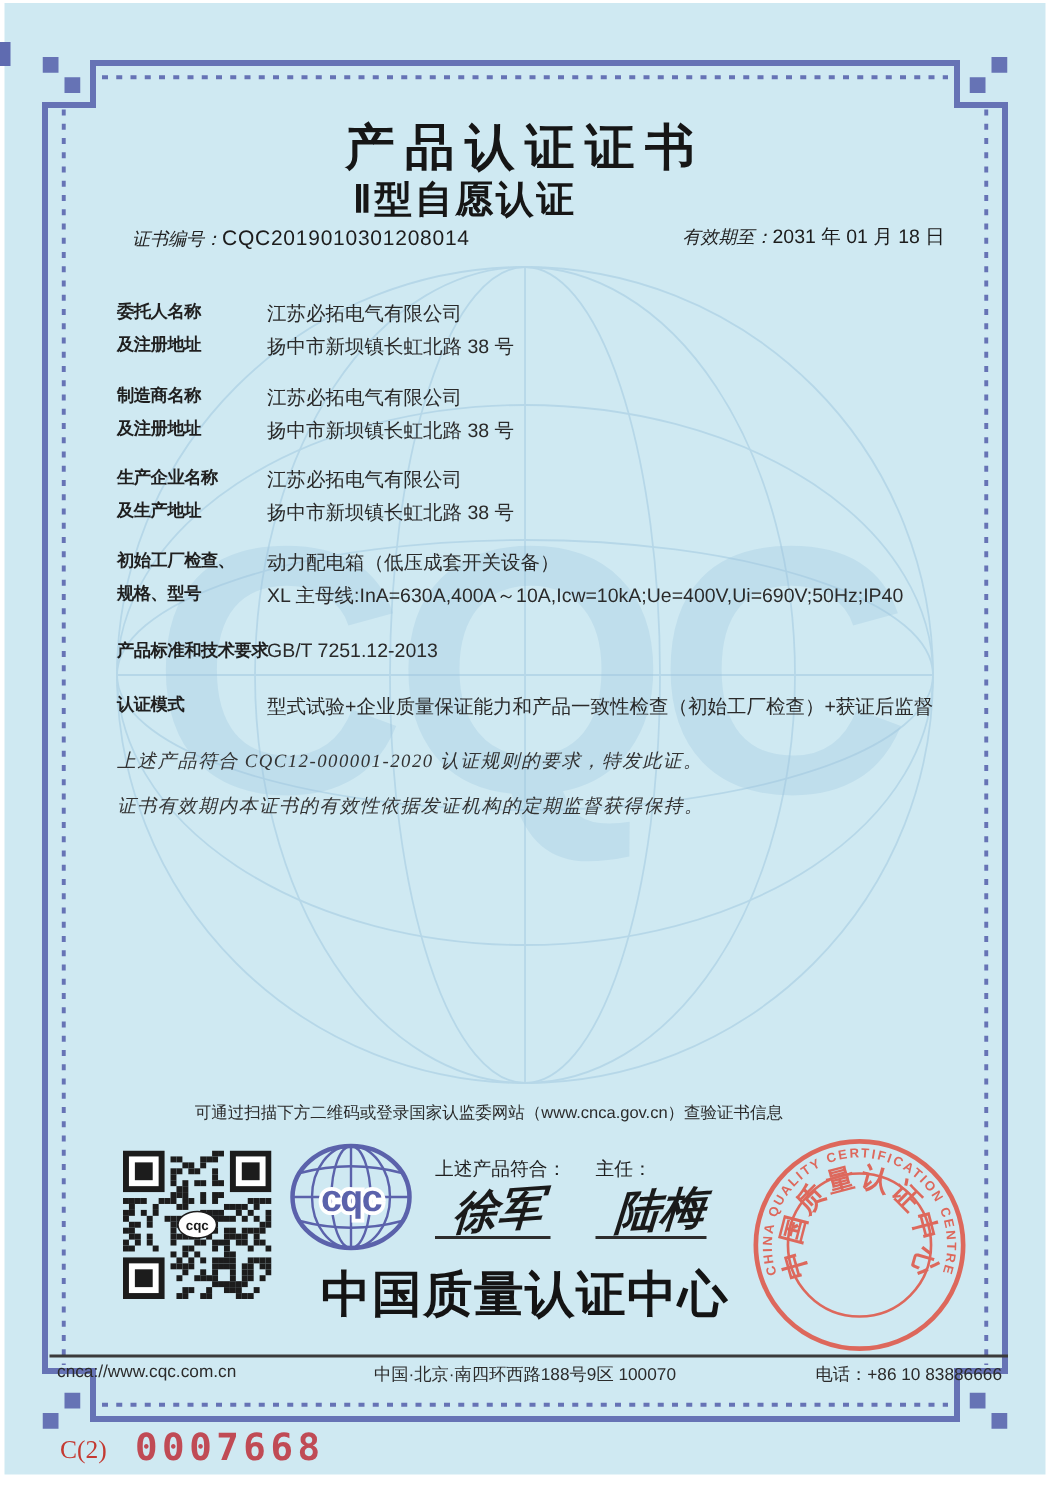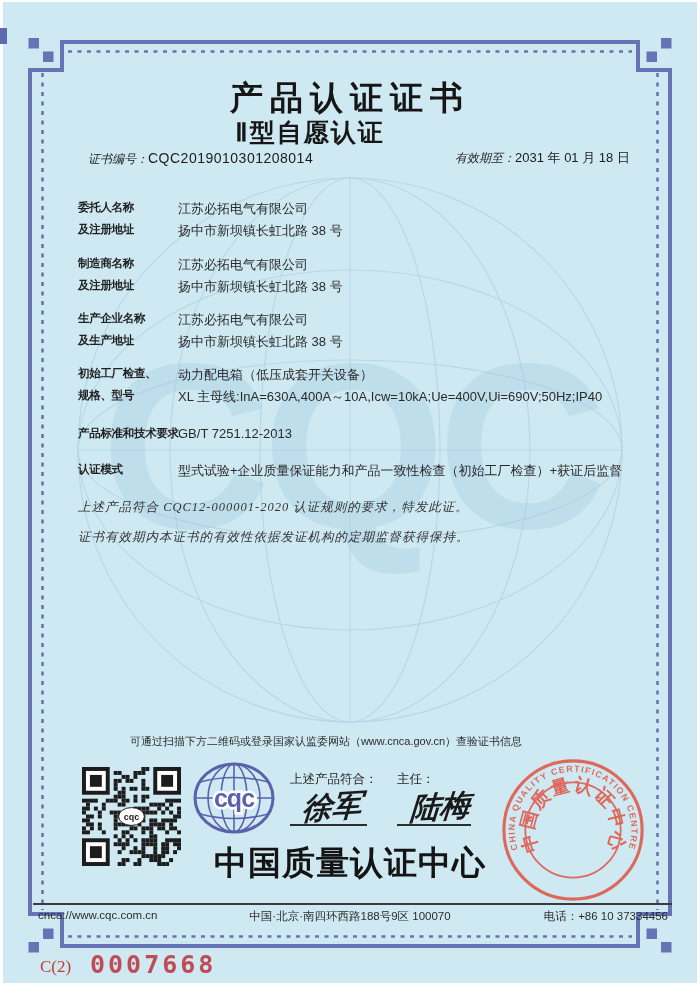--- a/index.html
+++ b/index.html
@@ -370,21 +370,21 @@
   <div class="abs sig" style="left:302px;top:787px">徐军</div>
   <div class="abs sig" style="left:410px;top:787px">陆梅</div>
   <div class="abs sigline" style="left:290px;top:824px;width:77px"></div>
   <div class="abs sigline" style="left:397px;top:824px;width:74px"></div>
 
   <div class="abs orgname">中国质量认证中心</div>
 
   <div class="abs fline"></div>
   <div class="abs ftext" style="left:38px">cnca://www.cqc.com.cn</div>
   <div class="abs ftext" style="left:0;width:700px;text-align:center">中国·北京·南四环西路188号9区  100070</div>
-  <div class="abs ftext" style="right:32px">电话：+86 10 37334456</div>
+  <div class="abs ftext" style="right:32px">电话：+86 10 83886666</div>
 
   <svg class="abs" style="left:500px;top:757px" width="146" height="146" viewBox="0 0 150 150" opacity="0.88">
     <defs>
       <path id="sealArcEn" d="M 20.6,100.4 A 60,60 0 1 1 129.4,100.4" fill="none"></path>
       <path id="sealArcZh" d="M 38.7,91.9 A 40,40 0 1 1 111.3,91.9" fill="none"></path>
     </defs>
     <circle cx="75" cy="75" r="71" fill="none" stroke="#e05748" stroke-width="3.2"></circle>
     <circle cx="75" cy="75" r="49" fill="none" stroke="#e05748" stroke-width="1.8"></circle>
     <text font-size="9" font-weight="bold" fill="#e05748" letter-spacing="1.4" font-family="Liberation Sans, sans-serif">
       <textPath href="#sealArcEn" startOffset="50%" text-anchor="middle">CHINA  QUALITY  CERTIFICATION  CENTRE</textPath>

